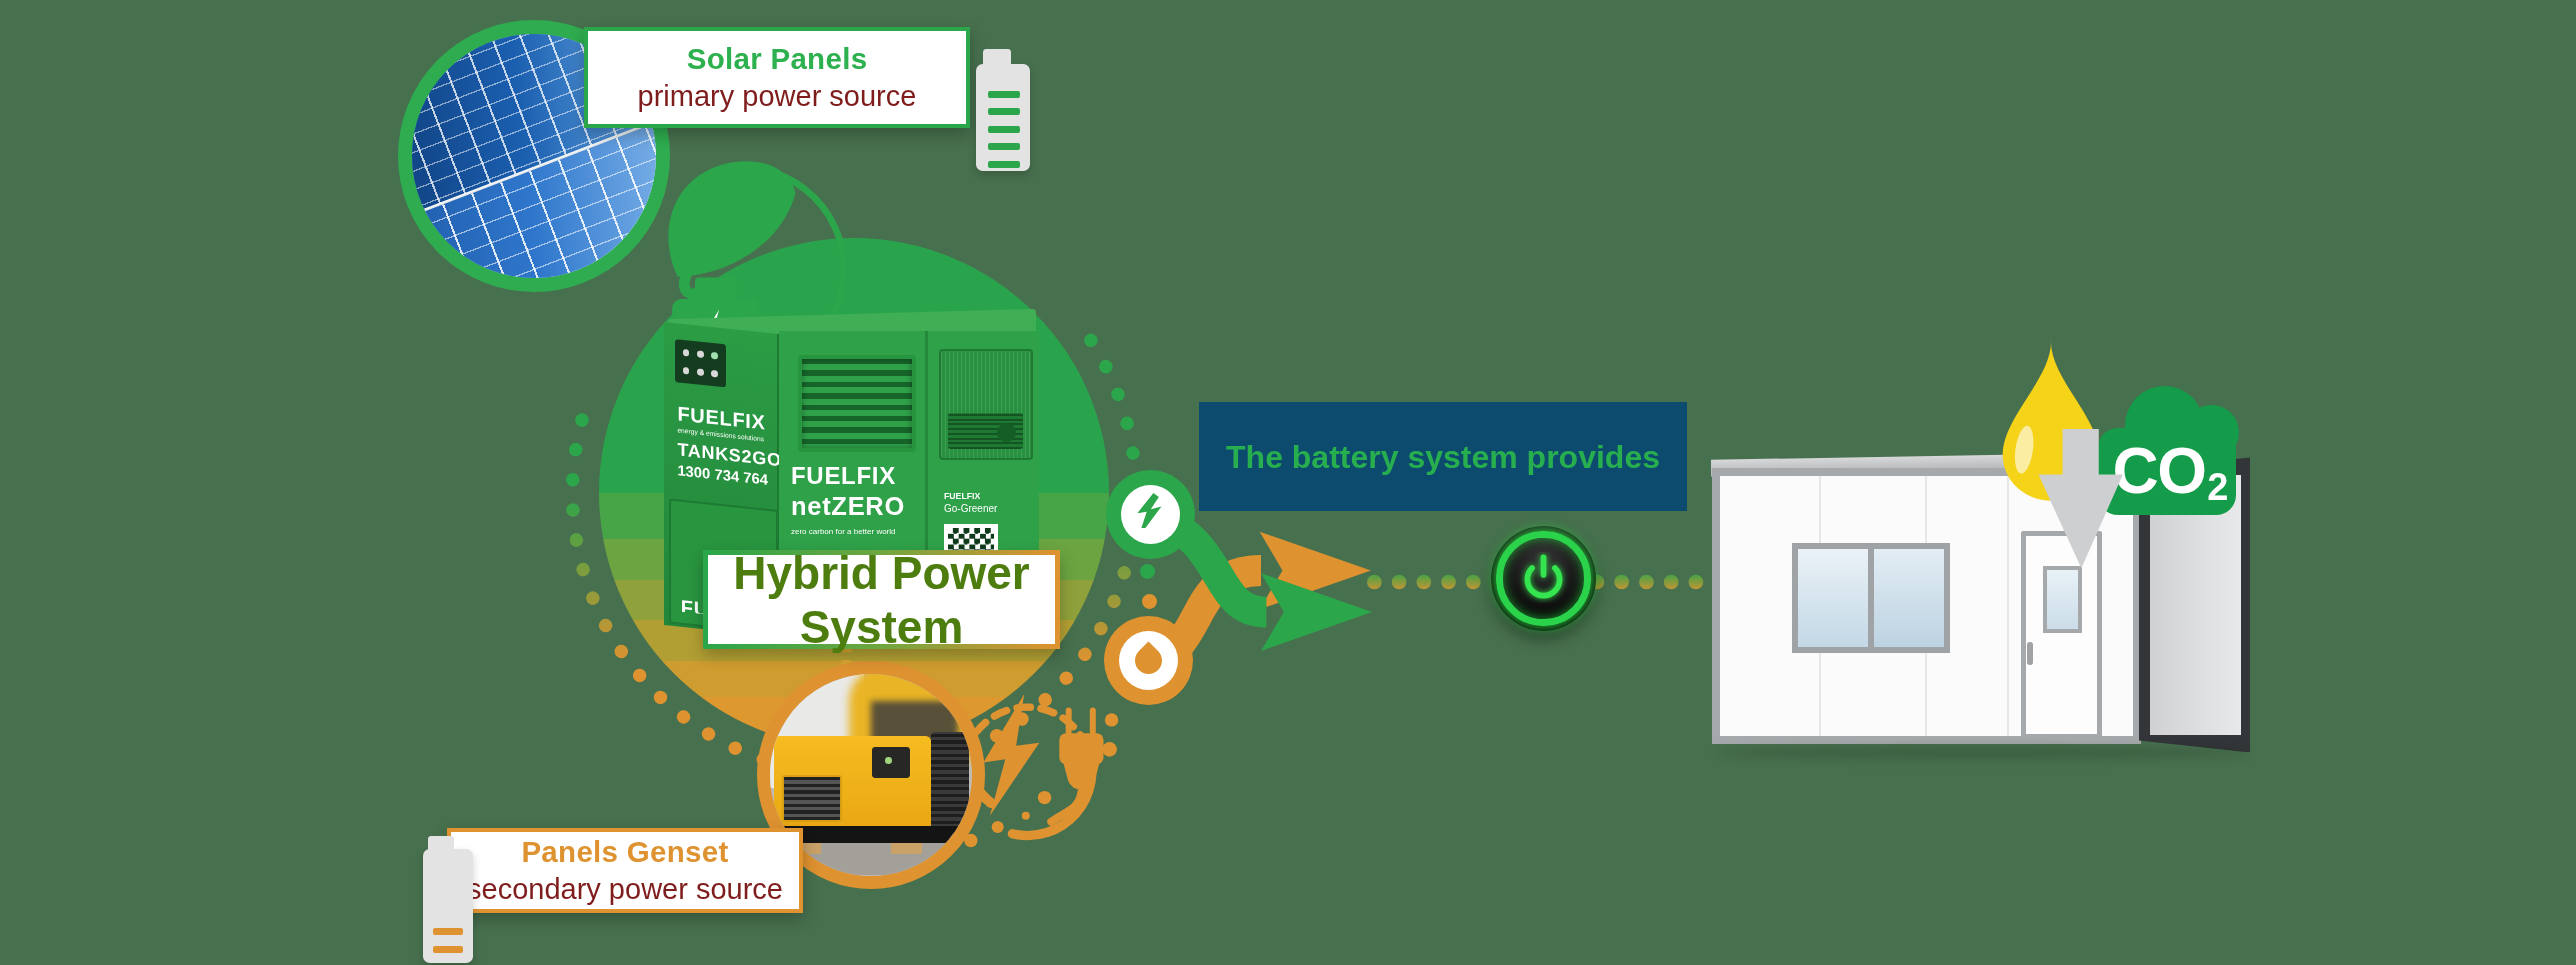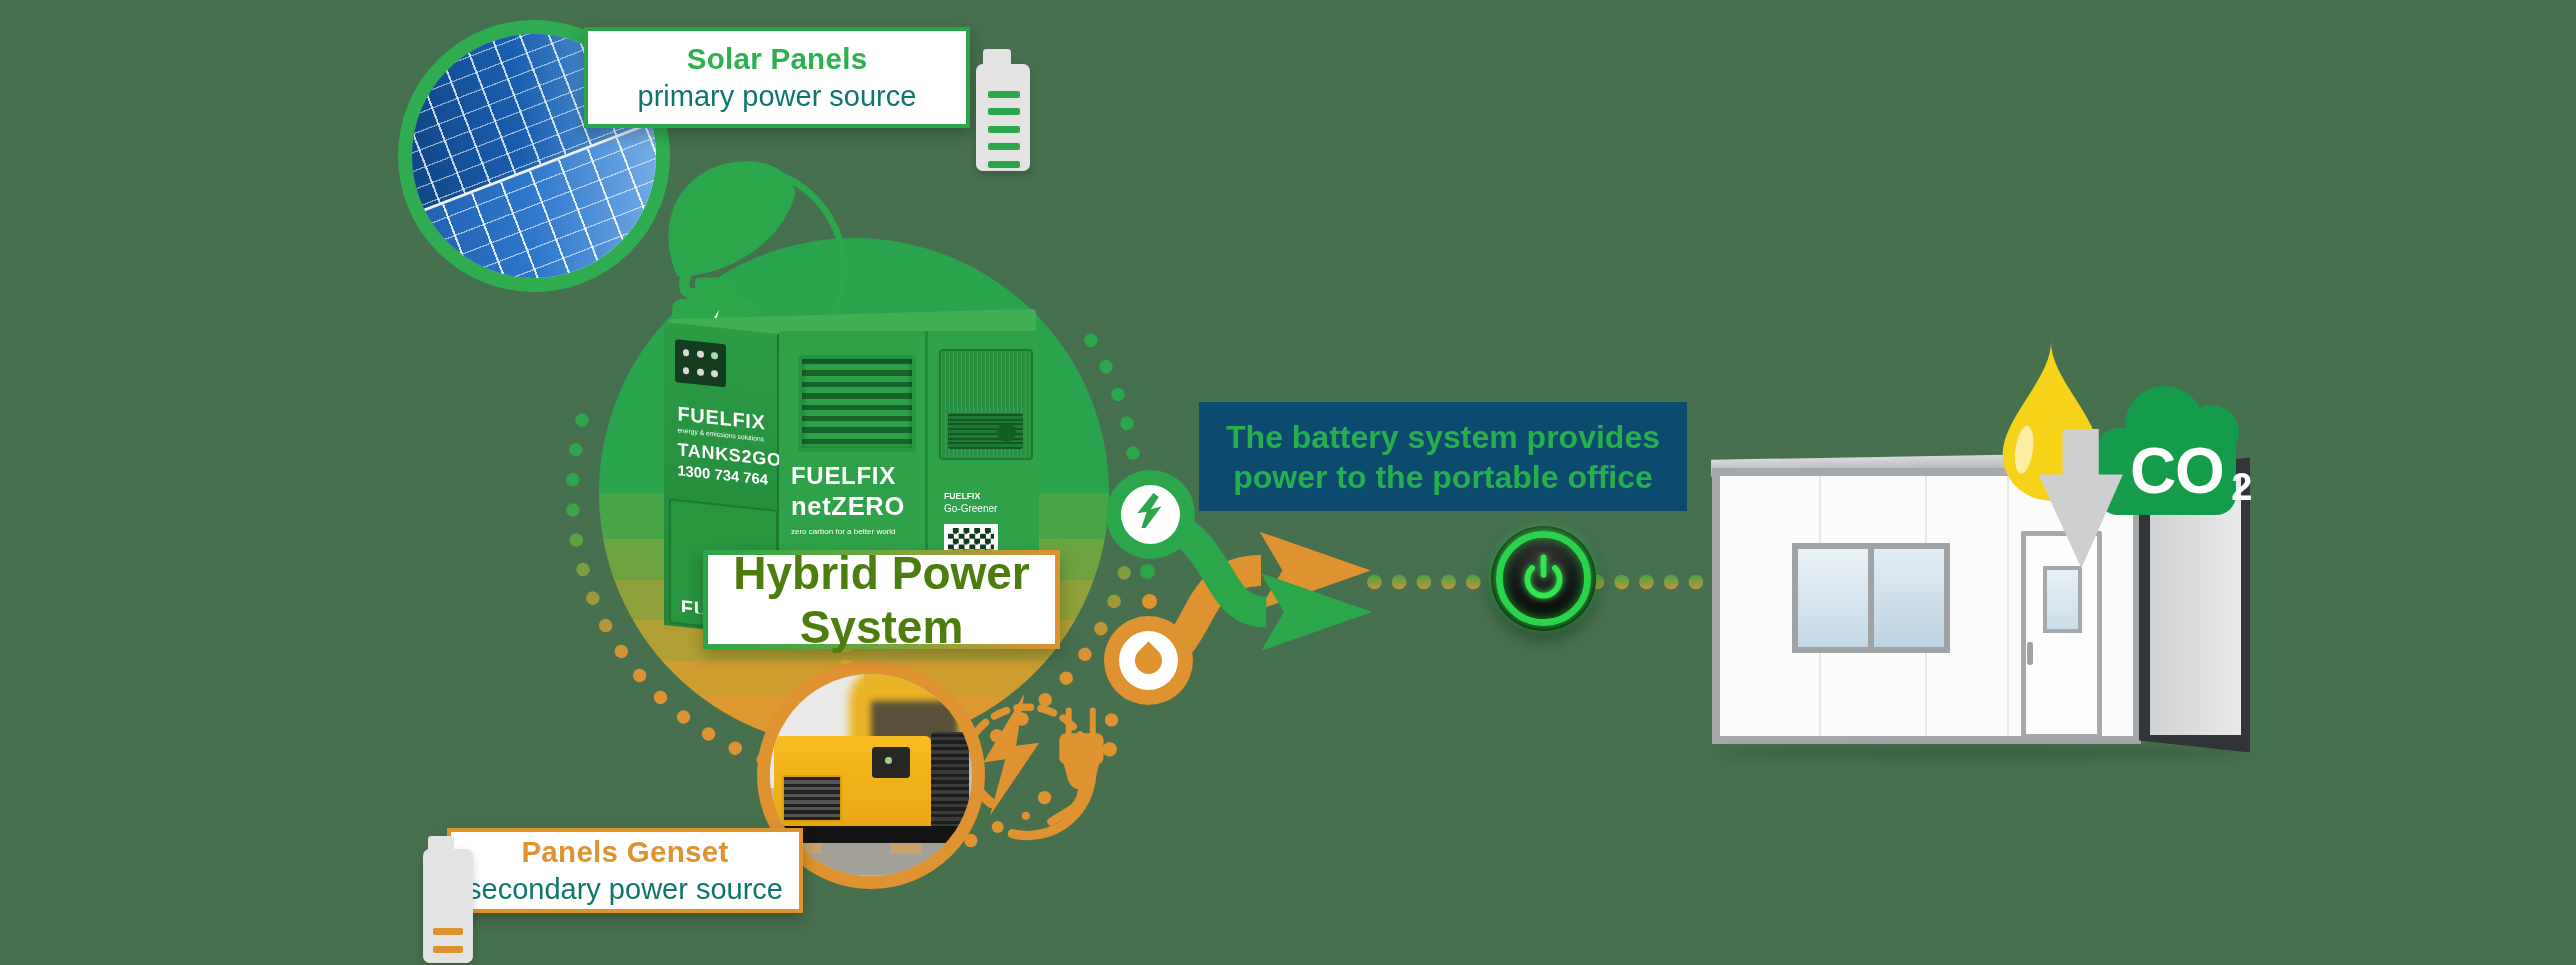--- a/index.html
+++ b/index.html
@@ -4,21 +4,21 @@
 <style>
   html,body{margin:0;padding:0;background:#47704E}
   .canvas{position:relative;width:2576px;height:966px;background:#47704E;overflow:hidden;
           font-family:"Liberation Sans",sans-serif}
   .abs{position:absolute}
   .circle{border-radius:50%}
   
   .label-box{position:absolute;background:#fff;display:flex;flex-direction:column;align-items:center;
              justify-content:center;box-shadow:0 6.7px 14.8px rgba(0,0,0,.25);box-sizing:border-box;text-align:center}
   .t-title{font-weight:bold;font-size:29.5px;letter-spacing:0.3px}
-  .t-sub{font-size:29px;color:#0f766e;margin-top:4px}
+  .t-sub{font-size:29px;color:#7f1d1d;margin-top:4px}
   .green-t{color:#2DB04E}
   .orange-t{color:#DE9230}
   
   .batt{position:absolute;background:#E3E3E3;border-radius:6.7px;box-shadow:0 4px 8px rgba(0,0,0,.18)}
   .batt .cap{position:absolute;background:#E3E3E3;border-radius:3.4px 3.4px 0 0}
   .batt .bar{position:absolute;border-radius:2px}
   
   .note-box{position:absolute;background:#0c4a6e;display:flex;flex-direction:column;align-items:center;
             justify-content:center;text-align:center}
   .note-line{font-size:32px;font-weight:bold;color:#27AE4F;line-height:1.25}
@@ -152,21 +152,20 @@
 
   <div class="abs circle" style="left:1104px;top:616px;width:89px;height:89px;background:#DE9230">
     <div class="abs circle" style="inset:14.8px;background:#fff"></div>
     <div class="drop-shape" style="left:31px;top:31px;width:27px;height:27px"></div>
   </div>
   <div class="dot" style="left:1140px;top:564px;width:14.8px;height:14.8px;background:#2BA64A"></div>
   <div class="dot" style="left:1142px;top:594px;width:14.8px;height:14.8px;background:#DE9230"></div>
 
   <div class="note-box" style="left:1199px;top:402px;width:488px;height:109px">
     <div class="note-line">The battery system provides</div>
-    <div class="note-line">power to the portable office</div>
   </div>
 
   <div class="pwr" style="left:1491px;top:526px;width:105px;height:105px">
     <div class="pwr-ring"></div>
     <svg class="abs" style="left:27px;top:25.5px" width="51" height="51" viewBox="0 0 76 76" fl="" style2="">
       <g stroke="#35E54F" stroke-width="8.5" stroke-linecap="round" fill="none" filter="drop-shadow(0 0 5px #2FE049)">
         <path d="M 55 24 A 24 24 0 1 1 21 24"></path>
         <path d="M 38 8 L 38 34"></path>
       </g>
     </svg>
@@ -195,21 +194,21 @@
 
   <svg class="abs" style="left:2000px;top:337px" width="102" height="165" viewBox="0 0 152 246">
     <path d="M76 2 C80 60 4 118 4 176 A72 68 0 0 0 148 176 C148 118 72 60 76 2 Z" fill="#F5D318"></path>
     <ellipse cx="36" cy="168" rx="13" ry="36" fill="rgba(255,255,255,.6)" transform="rotate(8 36 168)"></ellipse>
   </svg>
 
   <div class="abs" style="left:2098px;top:386px;width:142px;height:131px">
     <div class="cloud-lobe" style="left:27px;top:0;width:79px;height:79px"></div>
     <div class="cloud-lobe" style="left:86px;top:19px;width:55px;height:55px"></div>
     <div class="abs" style="left:0;top:42px;width:138px;height:87px;background:#149C4B;border-radius:20px"></div>
-    <div class="abs" style="left:32px;top:44px;width:121px;height:81px;display:flex;align-items:center;justify-content:space-between">
+    <div class="abs" style="left:8px;top:44px;width:121px;height:81px;display:flex;align-items:center;justify-content:flex-end">
       <span style="color:#fff;font-size:64px;font-weight:bold;letter-spacing:-1.3px">CO</span>
       <span style="color:#fff;font-size:38px;font-weight:bold;position:relative;top:17.4px;left:1.3px">2</span>
     </div>
   </div>
 
   <svg class="abs" style="left:2033px;top:429px" width="94" height="142" viewBox="0 0 140 212">
     <rect x="44" y="0" width="54" height="70" fill="#CDCFD0"></rect>
     <path d="M 8 68 L 134 68 L 72 208 Z" fill="#CDCFD0"></path>
   </svg>
 

